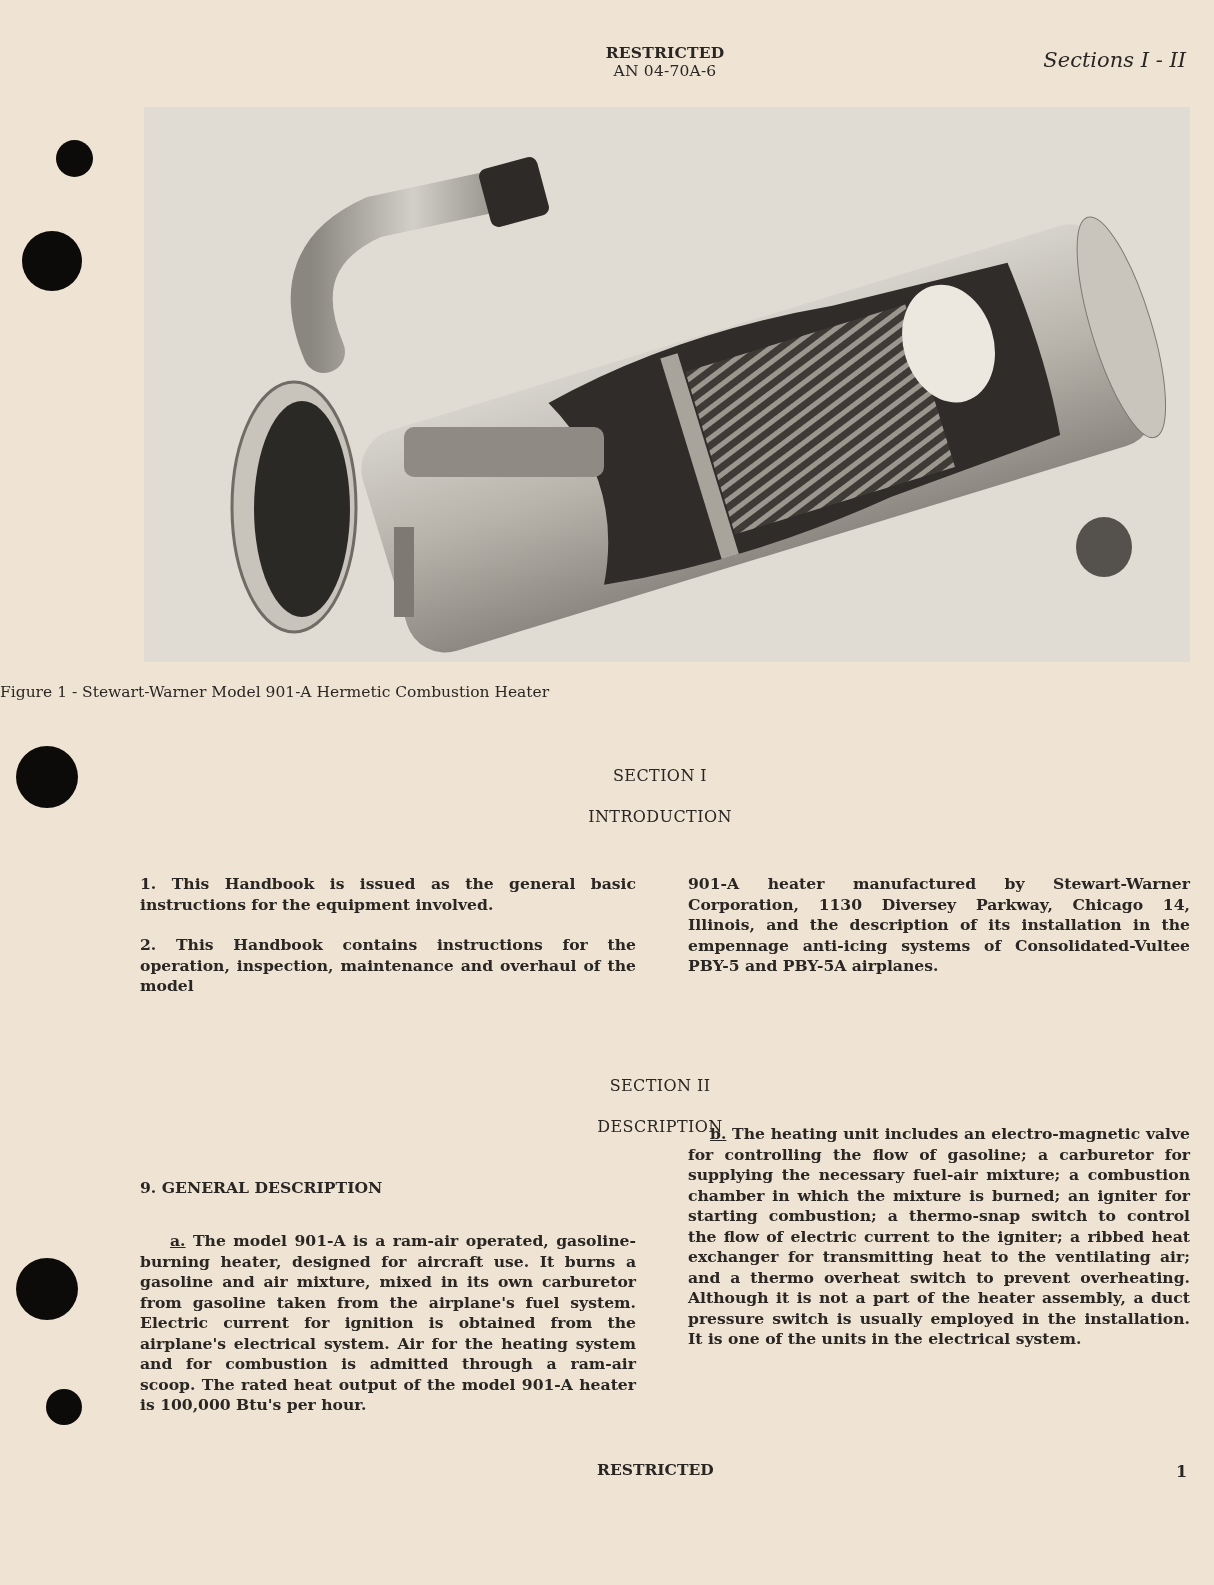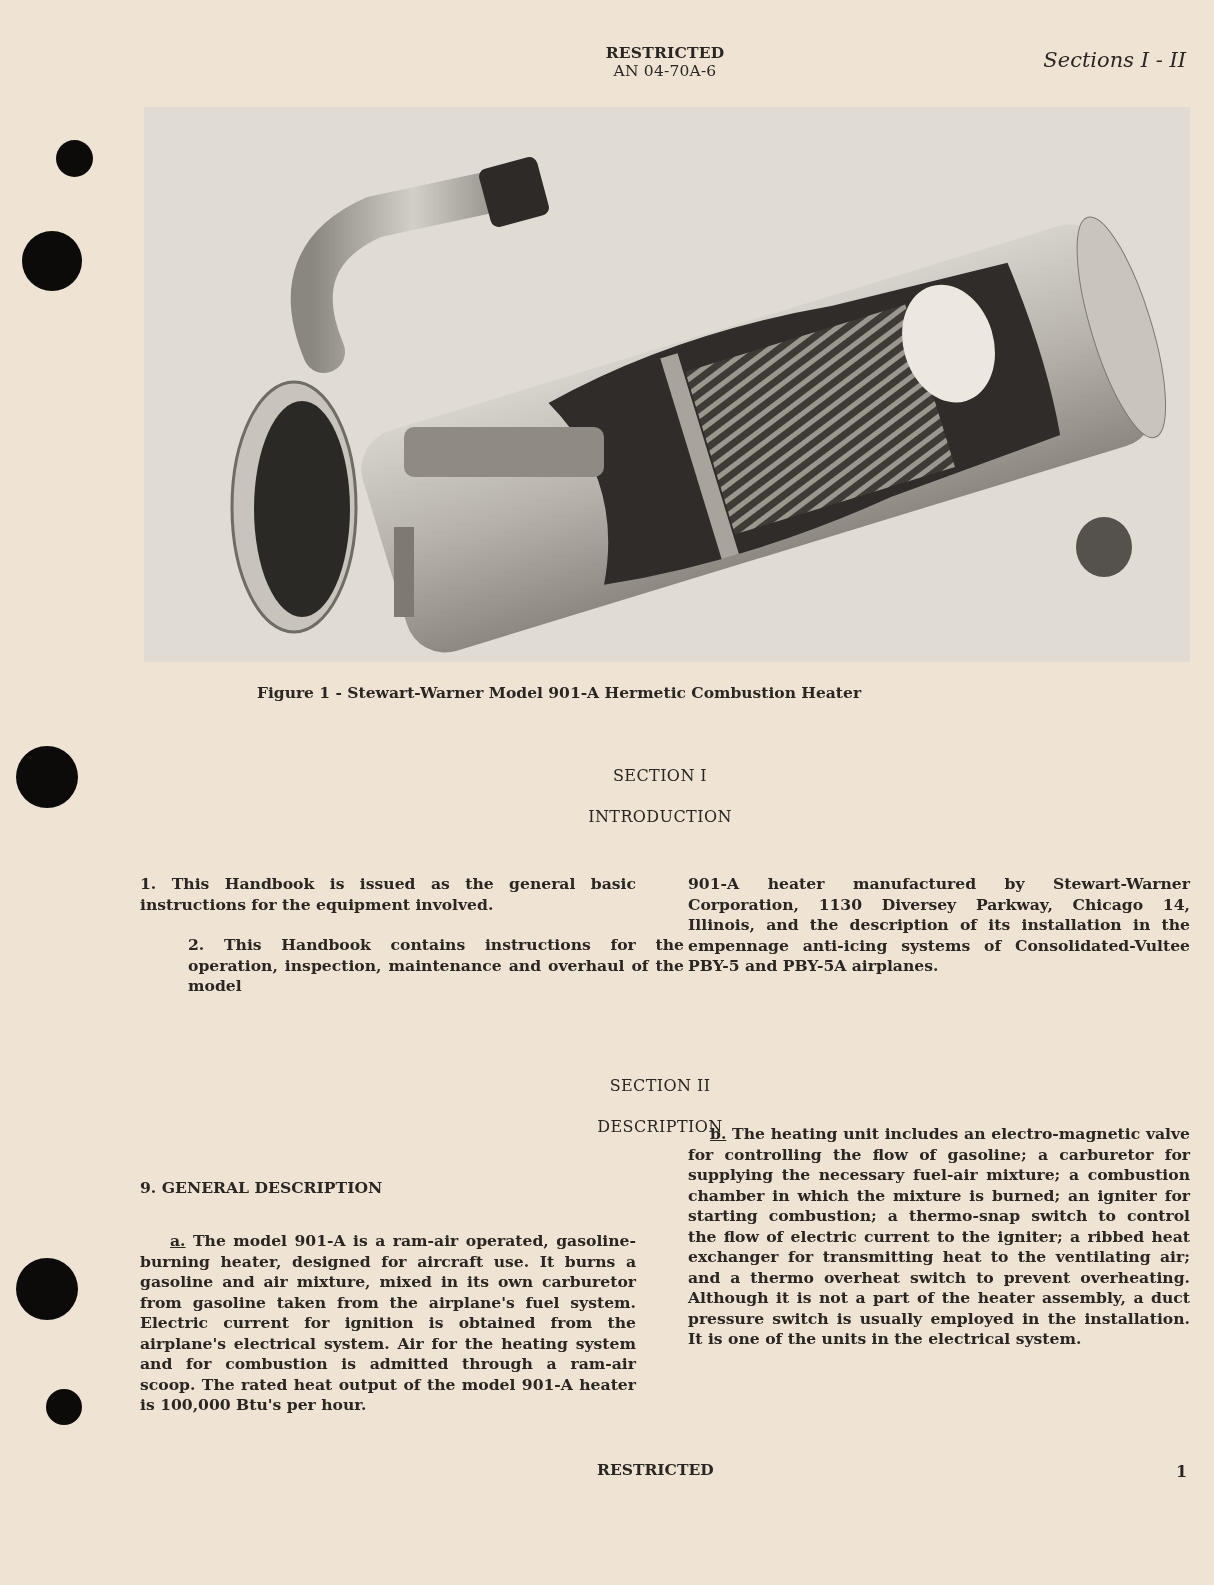--- a/index.html
+++ b/index.html
@@ -11,21 +11,21 @@
   }
   .abs { position: absolute; }
   .hole { position: absolute; border-radius: 50%; background: #0c0b0a; }
   .hdr-center { left: 560px; top: 44px; width: 210px; text-align: center; font-size: 15.5px; line-height: 18px; letter-spacing: 0.2px; }
   .hdr-right { right: 28px; top: 48px; font-size: 21px; }
   .photo {
     left: 144px; top: 107px; width: 1046px; height: 555px;
     background: #e0dcd3;
   }
   .photo svg { width: 100%; height: 100%; display: block; }
-  .caption { left: 0; width: 1118px; top: 683px; text-align: center; font-size: 15.5px; font-weight: bold; }
+  .caption { left: 0; width: 1118px; top: 683px; font-size: 15.5px; font-weight: normal; }
   .sec-title { left: 0; width: 1320px; text-align: center; font-size: 16px; letter-spacing: 0.4px; }
   .para { font-size: 15.6px; line-height: 20.5px; text-align: justify; font-weight: bold; }
   .col-left { left: 140px; width: 496px; }
   .col-right { left: 688px; width: 502px; }
   .ul { text-decoration: underline; }
   .footer { left: 597px; top: 1460px; font-size: 15.5px; font-weight: bold; }
   .page-num { left: 1176px; top: 1462px; font-size: 16px; font-weight: bold; }
 </style>
 </head>
 <body>
@@ -82,21 +82,21 @@
     <ellipse cx="960" cy="440" rx="28" ry="30" fill="#55514c"></ellipse>
   </svg>
 </div>
 
 <div class="abs caption">Figure 1 - Stewart-Warner Model 901-A Hermetic Combustion Heater</div>
 
 <div class="abs sec-title" style="top:766px;">SECTION I</div>
 <div class="abs sec-title" style="top:807px;">INTRODUCTION</div>
 
 <div class="abs para col-left" style="top:874px;">1.  This Handbook is issued as the general basic instructions for the equipment involved.</div>
-<div class="abs para col-left" style="top:935px;margin-left:48px;">2.  This Handbook contains instructions for the operation, inspection, maintenance and overhaul of the model</div>
+<div class="abs para col-left" style="top:935px;">2.  This Handbook contains instructions for the operation, inspection, maintenance and overhaul of the model</div>
 <div class="abs para col-right" style="top:874px;">901-A heater manufactured by Stewart-Warner Corporation, 1130 Diversey Parkway, Chicago 14, Illinois, and the description of its installation in the empennage anti-icing systems of Consolidated-Vultee PBY-5 and PBY-5A airplanes.</div>
 
 <div class="abs sec-title" style="top:1076px;">SECTION II</div>
 <div class="abs sec-title" style="top:1117px;">DESCRIPTION</div>
 
 <div class="abs para col-left" style="top:1178px;">9.  GENERAL DESCRIPTION</div>
 
 <div class="abs para col-left" style="top:1231px;text-indent:30px;">
   <span class="ul">a.</span><span> The model 901-A is a ram-air operated, gasoline-burning heater, designed for aircraft use. It burns a gasoline and air mixture, mixed in its own carburetor from gasoline taken from the airplane's fuel system. Electric current for ignition is obtained from the airplane's electrical system. Air for the heating system and for combustion is admitted through a ram-air scoop. The rated heat output of the model 901-A heater is 100,000 Btu's per hour.</span>
 </div>

